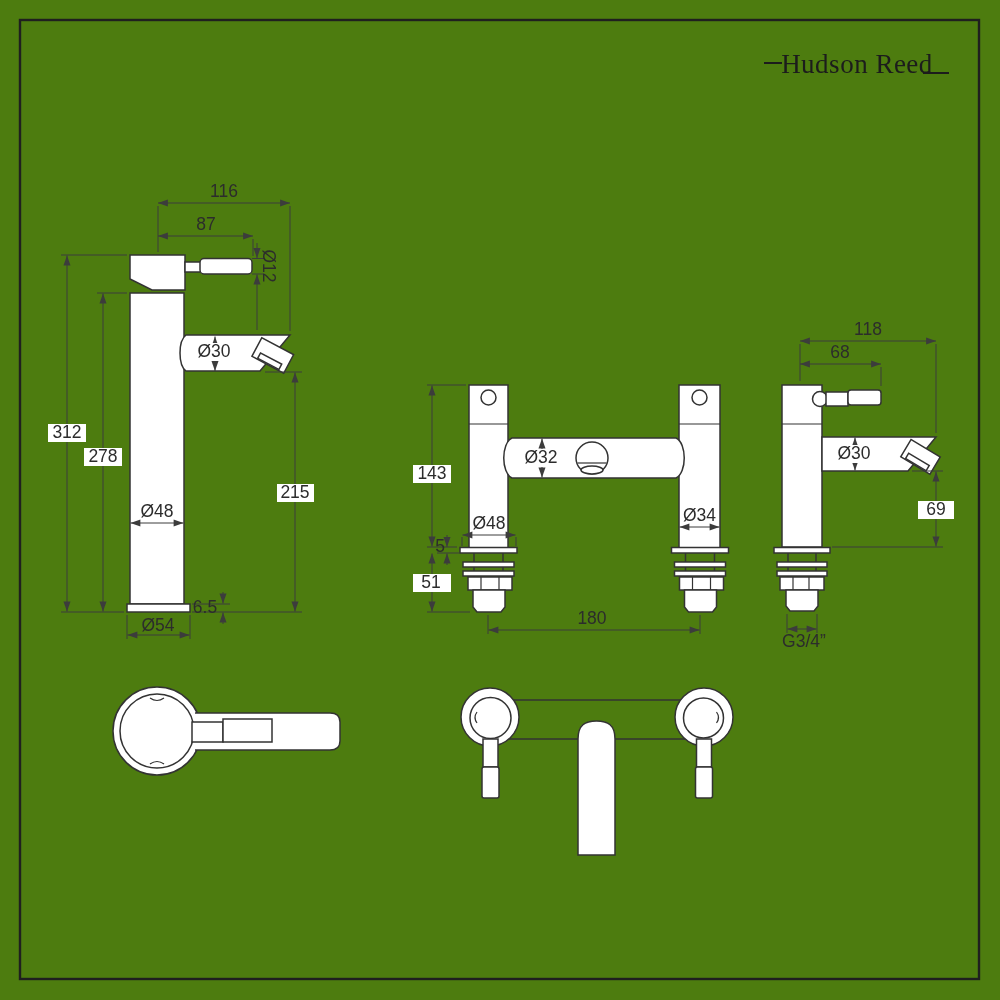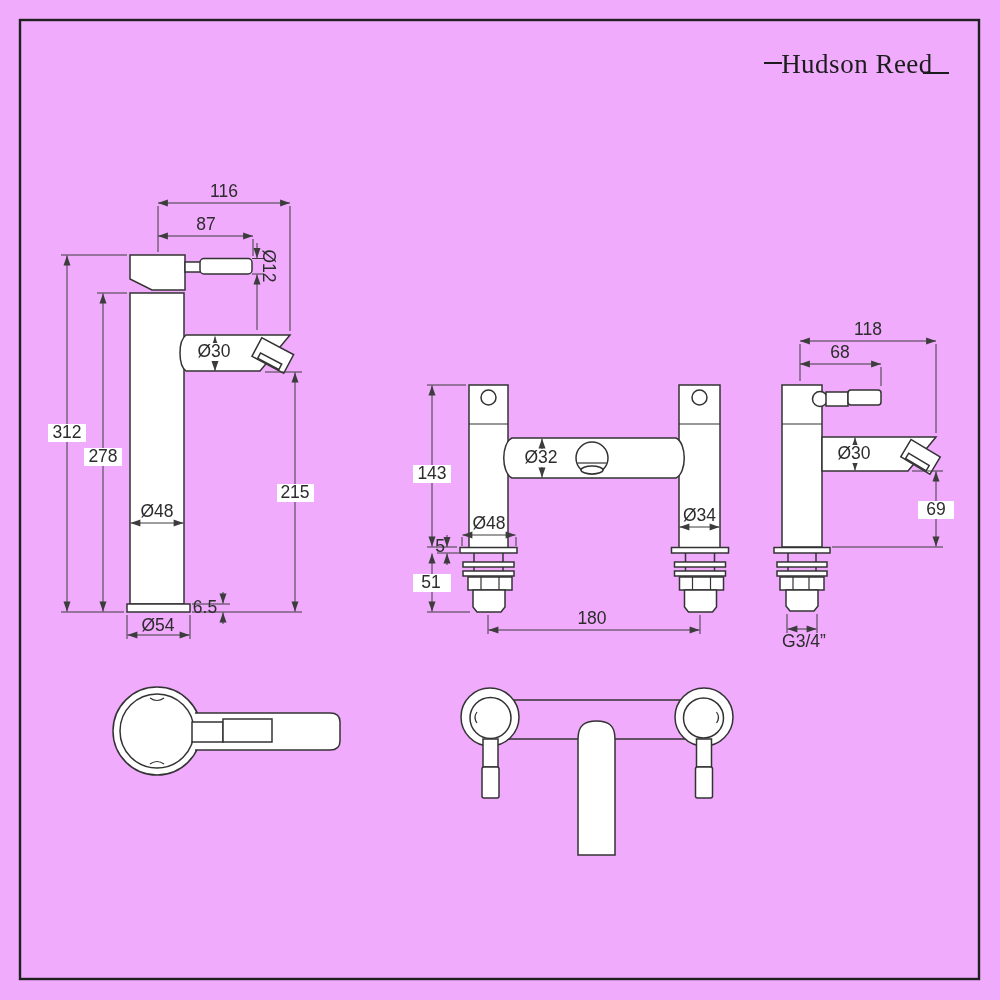--- a/index.html
+++ b/index.html
@@ -1,16 +1,16 @@
 <!DOCTYPE html>
 <html><head>
 <meta charset="utf-8">
 <style>
   html,body{margin:0;padding:0;background:#ffffff;}
-  .page{position:relative;width:1000px;height:1000px;background:#f0abfc;overflow:hidden;}
+  .page{position:relative;width:1000px;height:1000px;background:#4d7c0f;overflow:hidden;}
   svg{display:block;}
   .part{fill:#ffffff;stroke:#333333;stroke-width:1.5;}
   .pl{stroke:#333333;stroke-width:1.5;fill:none;}
   .thin{stroke-width:1.2;}
   .dim{stroke:#3c3c3c;stroke-width:1;fill:none;}
   .ext{stroke:#3c3c3c;stroke-width:1;fill:none;}
   .bg{fill:#ffffff;stroke:none;}
   .dt{font-family:"Liberation Sans","DejaVu Sans",sans-serif;font-size:17.5px;fill:#2c2c2c;text-anchor:middle;}
   .logo-text{font-family:"Liberation Serif","DejaVu Serif",serif;font-size:27px;fill:#1c1c1c;letter-spacing:0.5px;text-anchor:middle;}
   .logo-line{stroke:#1c1c1c;stroke-width:2;}

